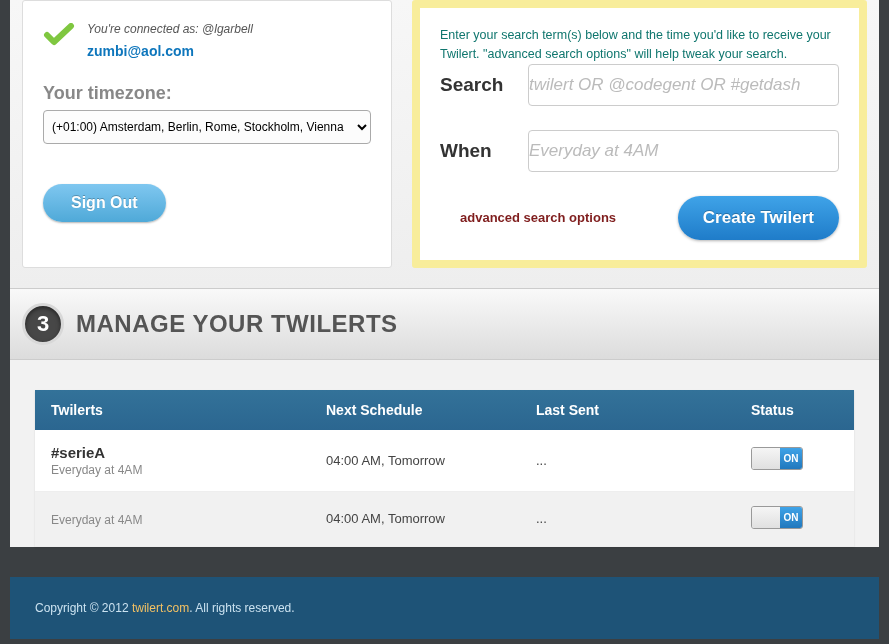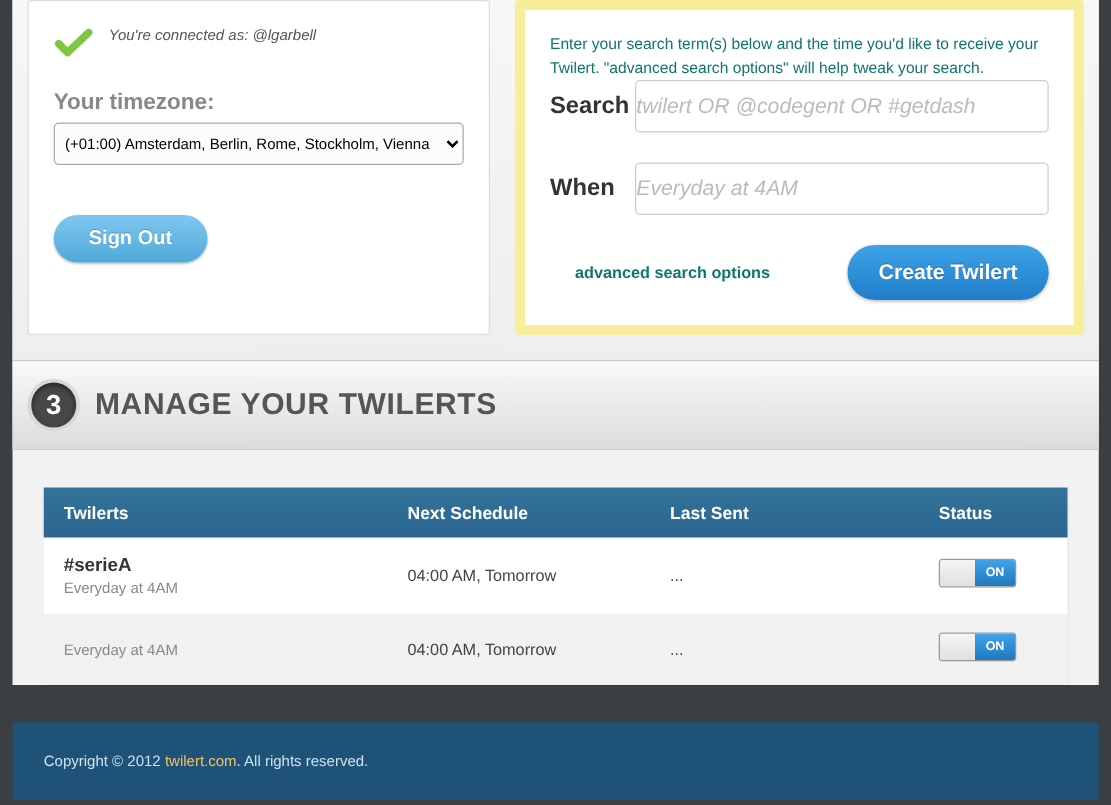--- a/index.html
+++ b/index.html
@@ -96,20 +96,21 @@
       cursor: pointer;
     }
     .intro-text {
       font-size: 12.5px;
       color: #0f766e;
       line-height: 1.5;
     }
     .form-row {
       display: flex;
       align-items: center;
+      gap: 20px;
       margin-bottom: 24px;
     }
     .form-label {
       width: 68px;
       font-size: 19px;
       font-weight: bold;
       color: #333;
     }
     .form-input {
       flex: 1;
@@ -126,21 +127,21 @@
       color: #bbb;
       font-style: italic;
     }
     .actions-row {
       display: flex;
       justify-content: space-between;
       align-items: center;
       margin-top: 10px;
     }
     .advanced-link {
-      color: #0f766e;
+      color: #7f1d1d;
       font-size: 13px;
       font-weight: bold;
       text-decoration: none;
       margin-left: 20px;
     }
     .create-btn {
       padding: 12px 25px;
       border: none;
       border-radius: 22px;
       color: #fff;
@@ -215,21 +216,21 @@
       font-size: 12px;
       color: #888;
       margin-top: 2px;
     }
     .sched-text, .lastsent-text {
       font-size: 13px;
       color: #444;
     }
     .toggle-switch {
       display: inline-flex;
-      width: 62px;
+      width: 52px;
       height: 23px;
       border: 1px solid #999;
       border-radius: 3px;
       overflow: hidden;
       cursor: pointer;
     }
     .toggle-off-side {
       width: 28px;
       background: linear-gradient(#f5f5f5, #e0e0e0);
     }
@@ -263,20 +264,21 @@
 
       <div class="left-panel">
         <div class="connected-row">
           <div class="check-icon">
             <svg viewBox="0 0 32 24" width="32" height="24">
               <path d="M4 12 L11 19 L28 3" stroke="#7fc740" stroke-width="6" fill="none" stroke-linecap="round" stroke-linejoin="round"></path>
             </svg>
           </div>
           <div>
             <span class="connected-text"><span>You're connected as: </span><span>@lgarbell</span></span>
+            <a href="#" class="email-link">zumbi@aol.com</a>
           </div>
         </div>
         <div class="timezone-label">Your timezone:</div>
         <select class="timezone-select">
           <option>(+01:00) Amsterdam, Berlin, Rome, Stockholm, Vienna</option>
         </select>
         <button class="signout-btn">Sign Out</button>
       </div>
 
       <div class="right-panel">

